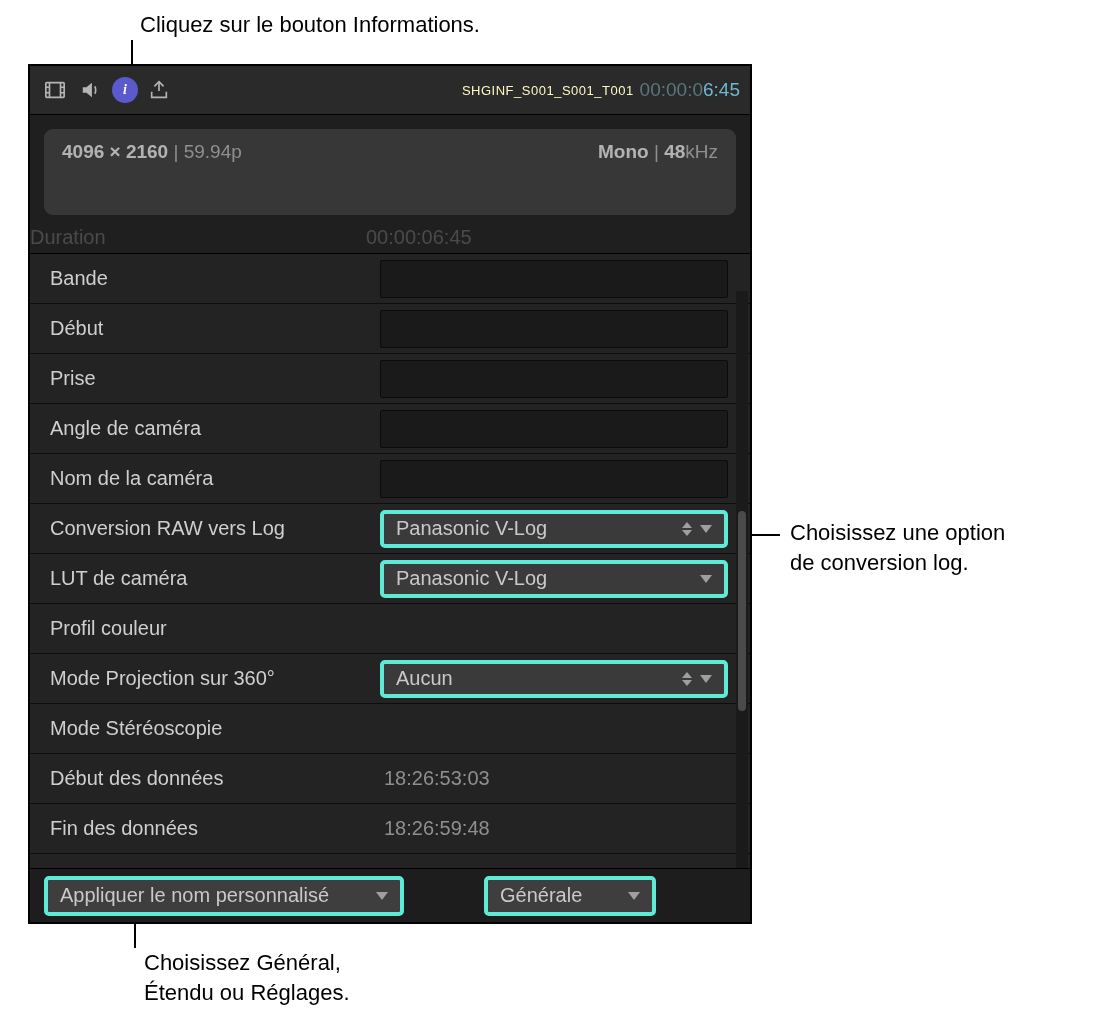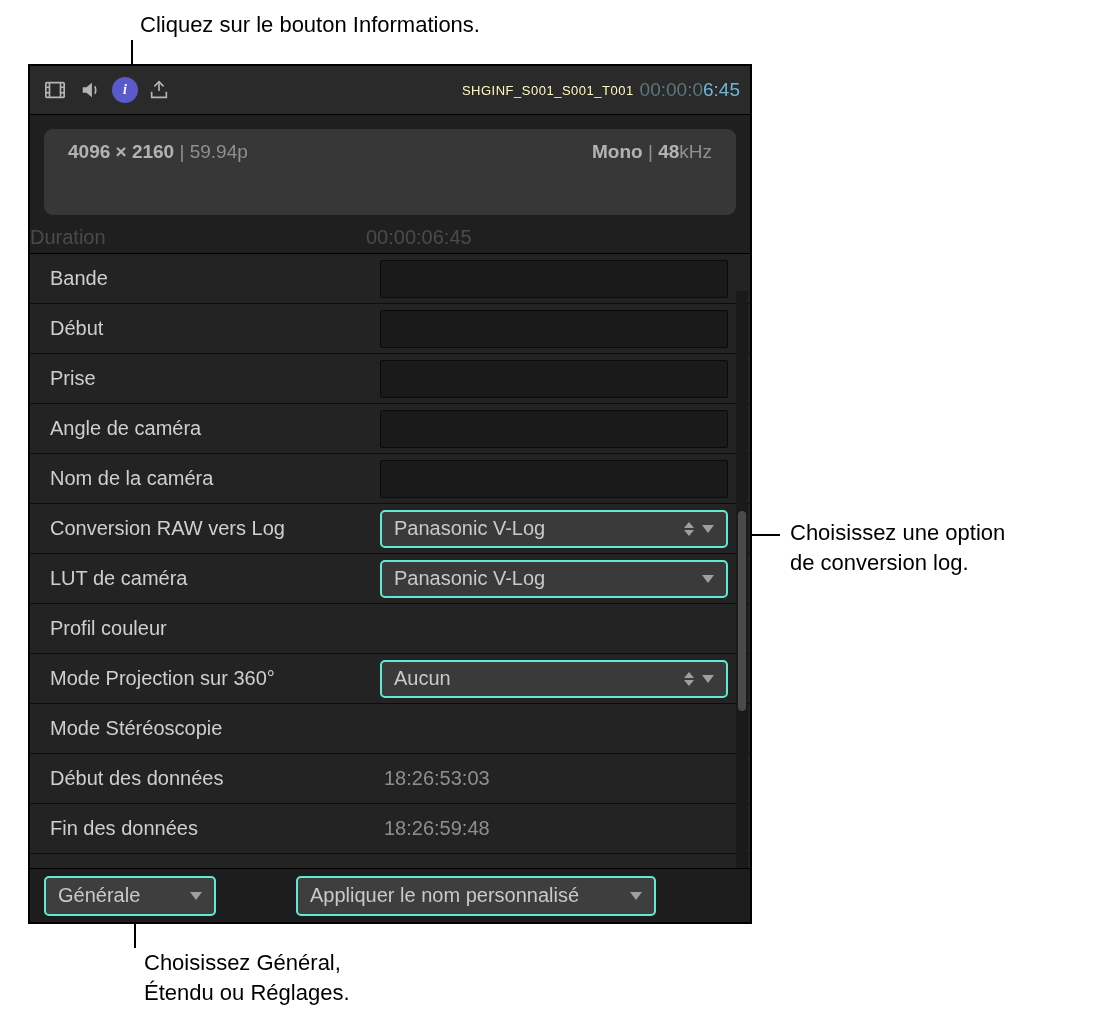--- a/index.html
+++ b/index.html
@@ -50,21 +50,21 @@
     .info-active span { font-style: italic; font-family: Georgia, serif; font-weight: bold; }
     .clip-title { flex: 1; text-align: right; color: #fef9c3; font-size: 13px; letter-spacing: 0.5px; }
     .timecode { color: #6fb7d3; font-size: 19px; }
     .timecode .muted { color: #5a777f; }
     .summary-box {
       position: relative;
       margin: 14px;
       height: 86px;
       border-radius: 9px;
       background: #4a4a4a;
-      padding: 12px 24px;
+      padding: 12px 18px;
       color: #bfbfbf;
       font-size: 19px;
       display: flex;
       justify-content: space-between;
     }
     .summary-box::after{
       content:"";
       position:absolute;
       inset:0;
       background: rgba(0,0,0,0.25);
@@ -120,21 +120,21 @@
       border: 1px solid #0a0a0a;
       border-radius: 2px;
       color: #c9c9c9;
       font-size: 19px;
       padding: 0 10px;
     }
     .dropdown {
       width: 100%;
       height: 38px;
       background: #3a3a3a;
-      border: 2px solid #5eead4;
+      border: 4px solid #5eead4;
       border-radius: 5px;
       color: #c9c9c9;
       font-size: 20px;
       padding: 0 12px;
       display: flex;
       align-items: center;
       justify-content: space-between;
     }
     .dropdown::after {
       content: "";
@@ -352,24 +352,24 @@
       <div class="label">Fin des données</div>
       <div class="control">
           <span class="static-value">18:26:59:48</span>
         </div>
     </div>
 
     <div class="partial-row"></div>
   </div>
 
   <div class="footer">
+    <div class="dropdown apply-dropdown">
+      <span>Appliquer le nom personnalisé</span>
+    </div>
     <div class="dropdown view-dropdown">
       <span>Générale</span>
     </div>
-    <div class="dropdown apply-dropdown">
-      <span>Appliquer le nom personnalisé</span>
-    </div>
   </div>
 
   <div class="scrollbar">
     <div class="thumb"></div>
   </div>
 </div>
 
 </body></html>

